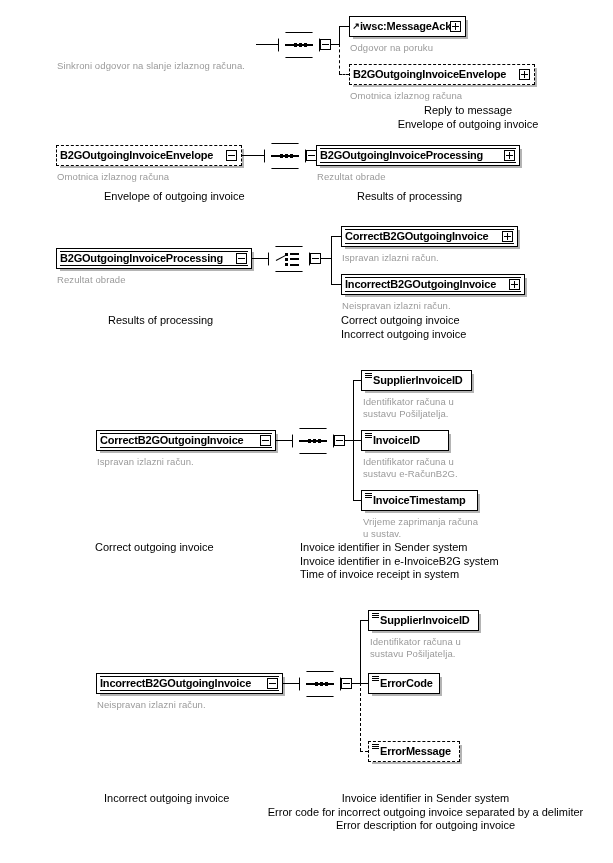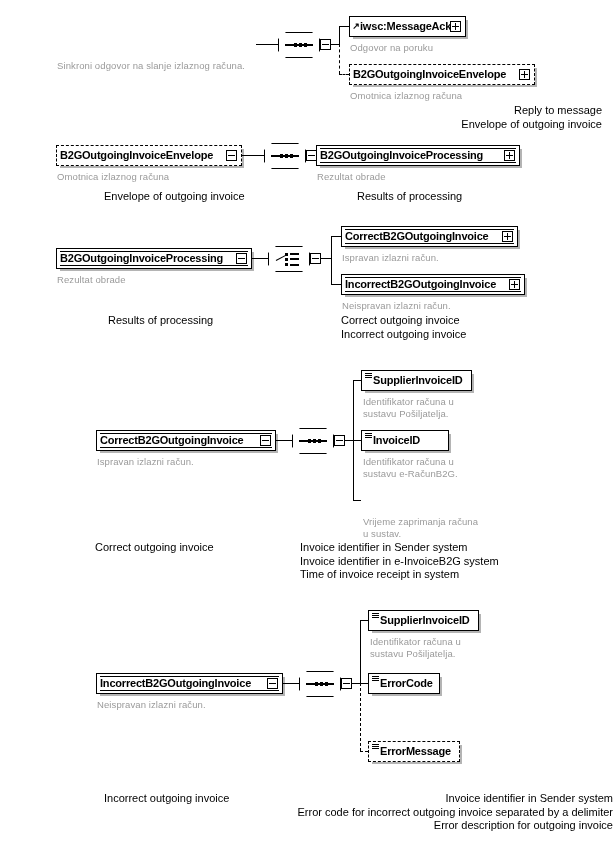--- a/index.html
+++ b/index.html
@@ -222,21 +222,21 @@
   }
 
   
   .cap {
     position: absolute;
     font-size: 11px;
     color: #000;
     line-height: 13.5px;
     white-space: pre-line;
   }
-  .cap.center { text-align: right; }
+  .cap.center { text-align: center; }
 </style>
 </head>
 <body>
 
 <div class="diagram">
 
   <div class="anno" style="left:57px; top:60px; width:220px;">Sinkroni odgovor na slanje izlaznog računa.</div>
 
   <div class="ln h" style="left:256px; top:44px; width:22px;"></div>
 
@@ -383,20 +383,28 @@
     <span class="eq-icon">
         <i></i>
         <i></i>
         <i></i>
       </span>
     <span class="nm" style="padding-left:1px;">InvoiceID</span>
   </div>
   <div class="anno" style="left:363px; top:456px; width:180px;">Identifikator računa u
 sustavu e-RačunB2G.</div>
 
+  <div class="node" style="left:361px; top:490px; width:117px;">
+    <span class="eq-icon">
+        <i></i>
+        <i></i>
+        <i></i>
+      </span>
+    <span class="nm" style="padding-left:1px;">InvoiceTimestamp</span>
+  </div>
   <div class="anno" style="left:363px; top:516px; width:180px;">Vrijeme zaprimanja računa
 u sustav.</div>
 
   <div class="cap" style="left:95px; top:541px;">Correct outgoing invoice</div>
   <div class="cap" style="left:300px; top:541px;">Invoice identifier in Sender system
 Invoice identifier in e-InvoiceB2G system
 Time of invoice receipt in system</div>
 
   <div class="node grp" style="left:96px; top:673px; width:187px;">
     <span class="nm">IncorrectB2GOutgoingInvoice</span>

